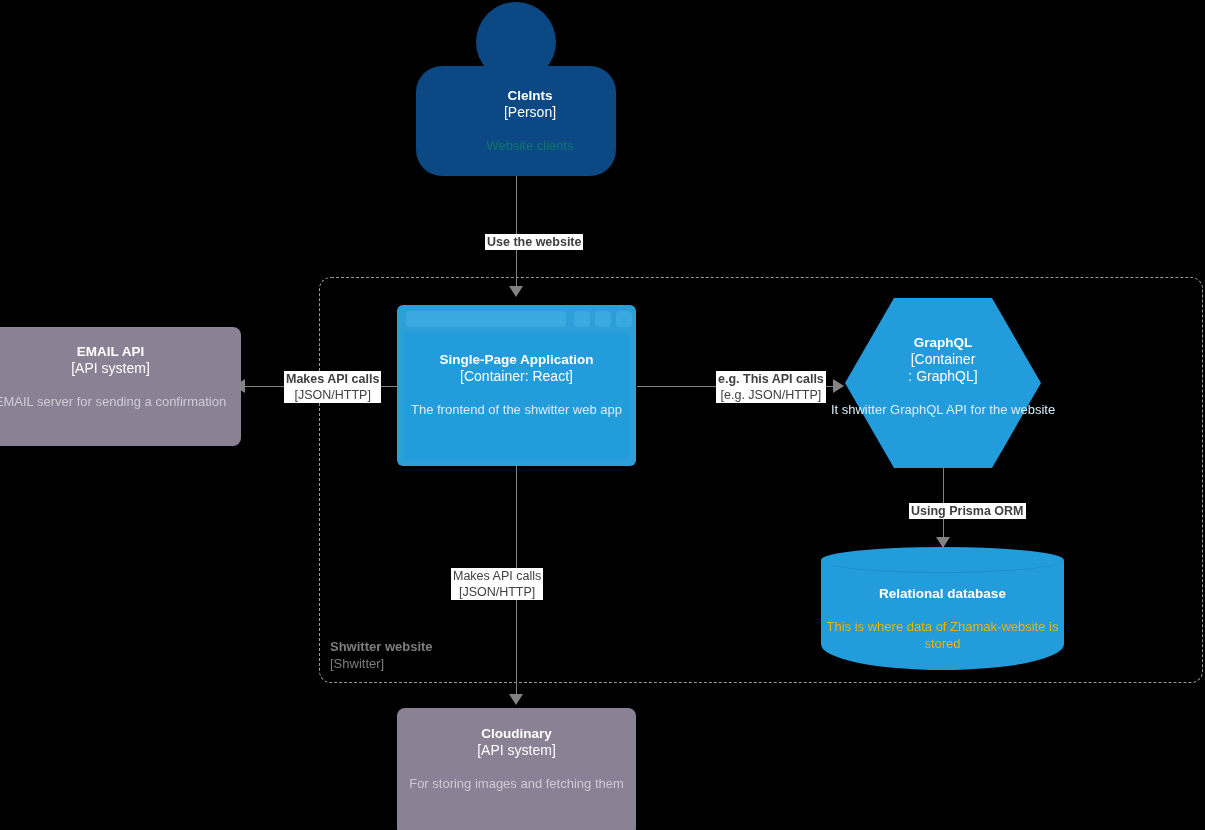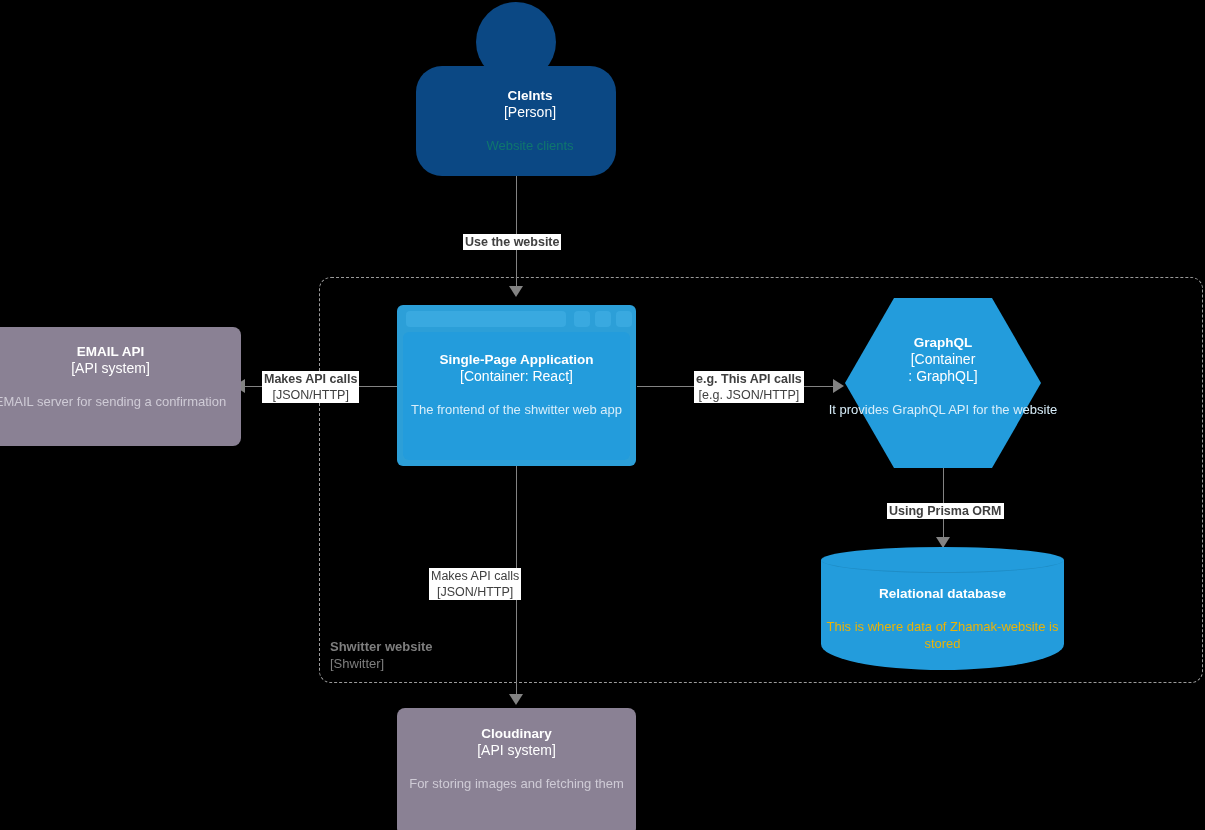--- a/index.html
+++ b/index.html
@@ -177,20 +177,21 @@
   }
 
   .edge-label{
     background:#ffffff;
     color:#404040;
     font-size:12.5px;
     line-height:16px;
     text-align:center;
     padding:0 2px;
     white-space:nowrap;
+    margin-left:22px;
   }
   .edge-label .l1{font-weight:bold;display:block;}
   .edge-label .l1.plain{font-weight:normal;}
   .edge-label .l2{font-weight:normal;display:block;}
 </style>
 </head>
 <body>
 
 <div id="canvas">
 
@@ -253,21 +254,21 @@
     <div class="node-title">Single-Page Application</div>
     <div class="node-type">[Container: React]</div>
     <div class="node-desc">The frontend of the shwitter web app</div>
   </div>
 
   <div class="abs" id="hex"></div>
   <div class="abs" id="hex-text">
     <div class="node-title">GraphQL</div>
     <div class="node-type">[Container</div>
     <div class="node-type">: GraphQL]</div>
-    <div class="node-desc">It provides GraphQL API for the website</div>
+    <div class="node-desc">It shwitter GraphQL API for the website</div>
   </div>
 
   <div class="abs" id="db"></div>
   <div class="abs" id="db-top"></div>
   <div class="abs" id="db-text">
     <div class="node-title">Relational database</div>
     <div class="node-desc">This is where data of Zhamak-website is stored</div>
   </div>
 
   <div class="abs ext" id="email"></div>

